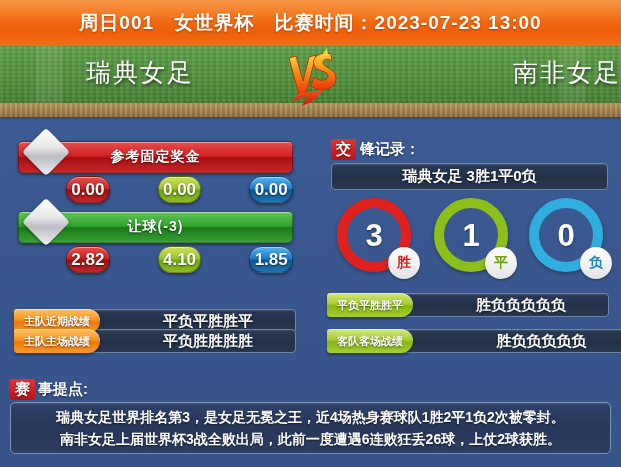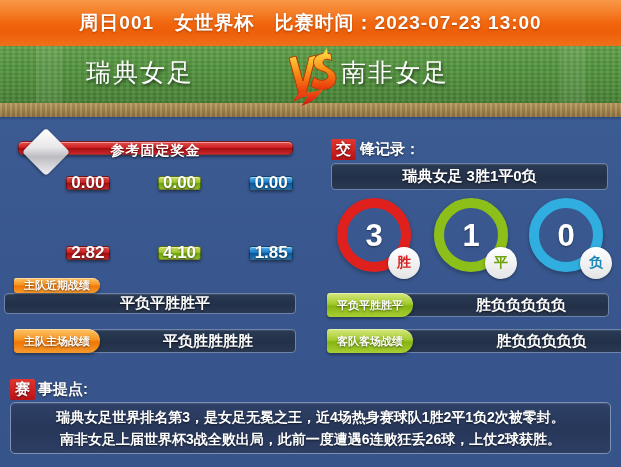--- a/index.html
+++ b/index.html
@@ -38,46 +38,46 @@
     background:
       repeating-linear-gradient(90deg, rgba(255,255,255,.10) 0 2px, rgba(0,0,0,.07) 2px 5px),
       linear-gradient(180deg,#b99a5e 0%,#a4854b 50%,#8e7340 100%);
   }
   .edge{position:absolute;left:0;top:117px;width:621px;height:3px;
     background:linear-gradient(180deg,#2e4a80,#3a5990);}
 
   .team{ position:absolute; top:56px; color:#fff; font-size:25px; font-weight:normal;
     text-shadow:1px 2px 3px rgba(0,0,0,.55); letter-spacing:2px;}
   .team-home{ left:0; width:280px; text-align:center; }
-  .team-away{ left:341px; width:280px; text-align:left; }
+  .team-away{ left:341px; width:280px; text-align:right; }
 
   .vs{ position:absolute; left:283px; top:48px; width:58px; height:62px; }
 
   
-  .bar{ position:absolute; left:18px; width:275px; height:14px; border-radius:5px;
-    display:flex; justify-content:center;
+  .bar{ position:absolute; left:18px; width:275px; height:32px; border-radius:5px;
+    display:flex; align-items:center; justify-content:center;
     color:#fff; font-size:14px; font-weight:bold; letter-spacing:1px;
     text-shadow:0 1px 2px rgba(0,0,0,.6);
     box-shadow: inset 0 1px 0 rgba(255,255,255,.45), 0 2px 3px rgba(0,0,0,.4);
     border:1px solid rgba(0,0,0,.35);
   }
   .bar-red{ top:141px;
     background:linear-gradient(180deg,#e4514d 0%,#cf1f22 48%,#a50f11 52%,#c9262a 100%); }
   .bar-green{ top:211px;
     background:linear-gradient(180deg,#63c45c 0%,#2ea12c 48%,#1b7a1a 52%,#37a033 100%); }
   .diamond{ position:absolute; left:10px; top:-7px; width:34px; height:34px;
     background:linear-gradient(135deg,#ffffff 0%,#e8e8ea 40%,#bcbcc2 60%,#f2f2f4 100%);
     transform:rotate(45deg); border-radius:4px;
     box-shadow:0 1px 3px rgba(0,0,0,.45);
   }
 
   .odds-row{ position:absolute; left:18px; width:275px; height:27px; display:flex;
     justify-content:space-between; }
   .odds-row.r1{ top:176px; } .odds-row.r2{ top:246px; }
-  .odd{ width:88px; height:14px; border-radius:3px; display:flex; align-items:center;
+  .odd{ width:88px; height:27px; border-radius:13px; display:flex; align-items:center;
     justify-content:center; color:#fff; font-size:17px; font-weight:bold;
     text-shadow:0 1px 2px rgba(0,0,0,.6); border:1px solid rgba(0,0,0,.4);
     box-shadow: inset 0 1px 0 rgba(255,255,255,.45), 0 2px 3px rgba(0,0,0,.4); margin-left: 48px;}
   .odd.red{ background:linear-gradient(180deg,#e0504b 0%,#cb1e21 48%,#9d0f11 52%,#c1262a 100%);}
   .odd.green{ background:linear-gradient(180deg,#cfe05a 0%,#9ec72f 45%,#6ea50f 55%,#8ebb25 100%);}
   .odd.blue{ background:linear-gradient(180deg,#59b6ef 0%,#1878c8 48%,#0d5694 52%,#1f73b6 100%);}
 
   
   .h2h-title{ position:absolute; left:331px; top:139px; display:flex; align-items:center;
     color:#fff; font-size:15px; font-weight:bold; text-shadow:0 1px 2px rgba(0,0,0,.6);}
@@ -110,21 +110,21 @@
     justify-content:center; color:#fff; font-size:11px; font-weight:bold;
     text-shadow:0 1px 2px rgba(0,0,0,.55); box-shadow: inset 0 1px 0 rgba(255,255,255,.4),
     0 2px 3px rgba(0,0,0,.35); position:relative; z-index:2; letter-spacing:0;}
   .tab-orange{ background:linear-gradient(180deg,#ffc464 0%,#f79421 45%,#ef7708 55%,#f79b2d 100%);}
   .tab-green{ background:linear-gradient(180deg,#d6e97e 0%,#a4cc2e 45%,#86b512 55%,#a8cf33 100%);}
   .form-val{ flex:1; margin-left:-10px; border-radius:4px;
     background:linear-gradient(180deg,#2b3b55 0%,#223048 55%,#2a3952 100%);
     border:1px solid #6d83a8; display:flex; align-items:center; justify-content:center;
     color:#fff; font-size:15px; font-weight:bold; text-shadow:0 1px 2px rgba(0,0,0,.7);
     padding-left:30px; box-shadow: inset 0 1px 1px rgba(255,255,255,.1);}
-  .fl1{ left:14px; top:278px; width:282px;flex-direction:column; }
+  .fl1{ left:14px; top:309px; width:282px; }
   .fl2{ left:14px; top:329px; width:282px;justify-content:center; }
   .fr1{ left:327px; top:293px; width:282px; }
   .fr2{ left:327px; top:329px; width:323px; }
 
   
   .an-title{ position:absolute; left:10px; top:379px; display:flex; align-items:center;
     color:#fff; font-size:15px; font-weight:bold; text-shadow:0 1px 2px rgba(0,0,0,.6);}
   .an-title .badge{ background:linear-gradient(180deg,#e2352f,#bb1216); color:#fff;
     padding:1px 5px; border-radius:2px; margin-right:3px;}
   .an-box{ position:absolute; left:10px; top:402px; width:601px; height:52px;
@@ -180,20 +180,24 @@
   <div class="bar bar-red">
     <div class="diamond"></div>
     <span>参考固定奖金</span>
   </div>
   <div class="odds-row r1">
     <div class="odd red">0.00</div>
     <div class="odd green">0.00</div>
     <div class="odd blue">0.00</div>
   </div>
 
+  <div class="bar bar-green">
+    <div class="diamond"></div>
+    <span>让球(-3)</span>
+  </div>
   <div class="odds-row r2">
     <div class="odd red">2.82</div>
     <div class="odd green">4.10</div>
     <div class="odd blue">1.85</div>
   </div>
 
   <div class="h2h-title">
     <span class="badge">交</span>
     <span>锋记录：</span>
   </div>

